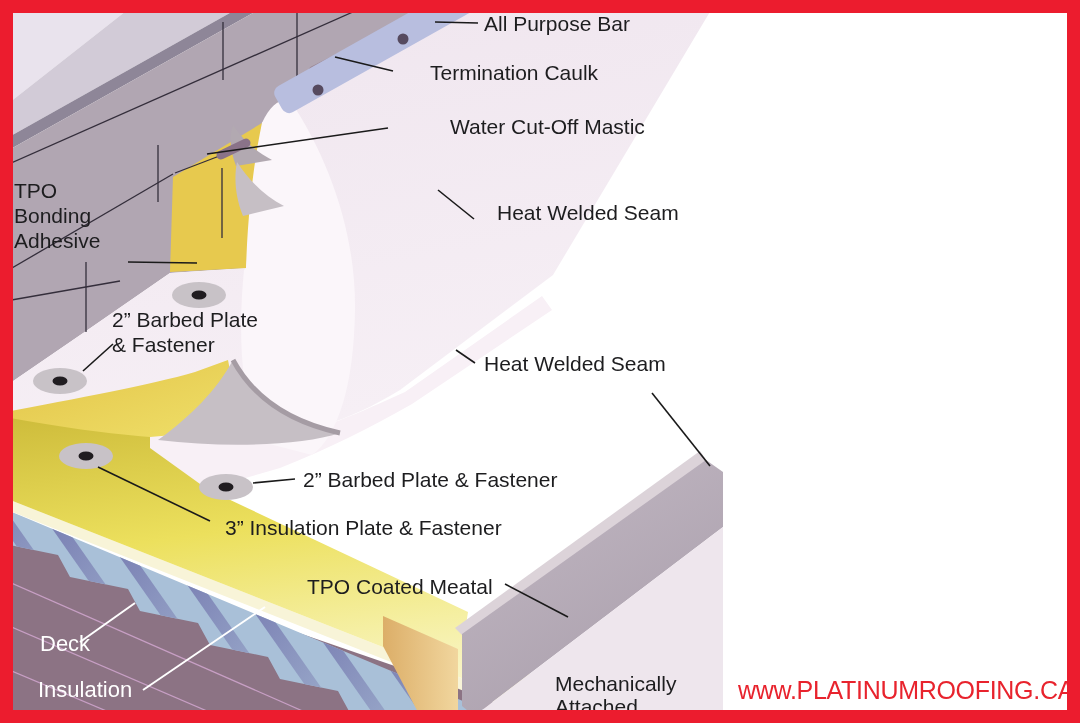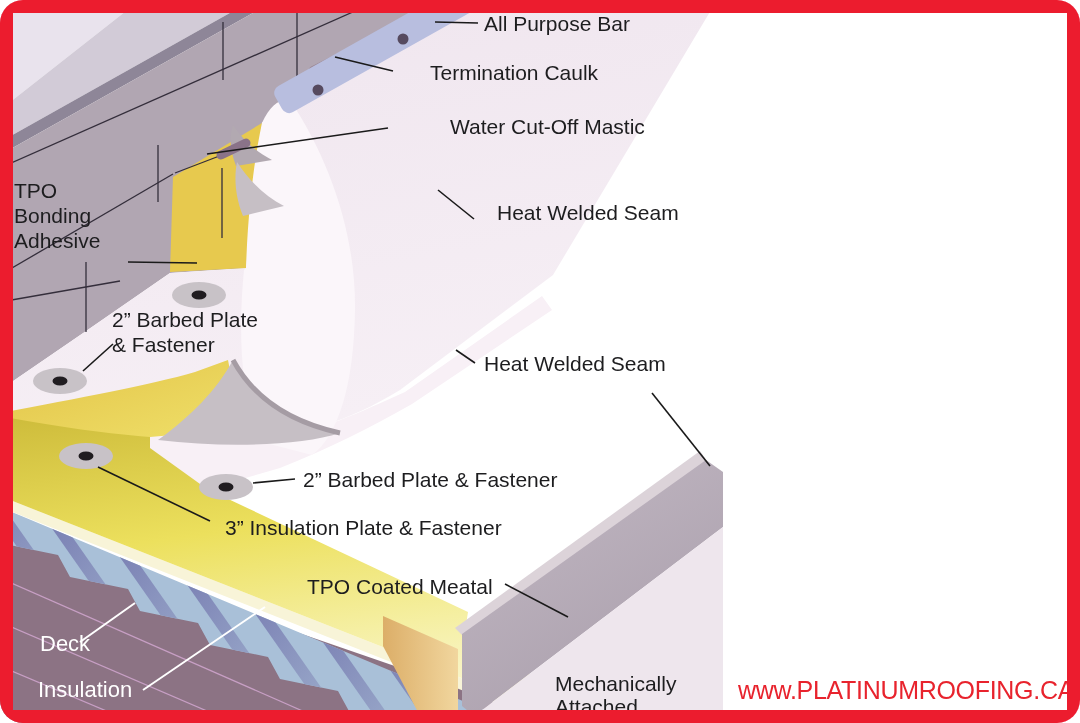--- a/index.html
+++ b/index.html
@@ -1,17 +1,17 @@
 <!DOCTYPE html>
 <html><head>
 <meta charset="utf-8">
 <style>
   html,body{margin:0;padding:0;background:#ffffff;}
   .stage{position:relative;width:1080px;height:723px;overflow:hidden;background:#f9a8d4;
-         font-family:"Liberation Sans", sans-serif;border-radius:23px;}
+         font-family:"Liberation Sans", sans-serif;}
   svg{position:absolute;left:0;top:0;}
   text{font-family:"Liberation Sans", sans-serif;fill:#1d1d1f;font-size:21px;}
   text.white{fill:#ffffff;font-size:22px;}
   text.url{fill:#e8232d;font-size:25px;letter-spacing:-0.3px;}
 </style>
 </head>
 <body>
 
 <div class="stage">
 <svg width="1080" height="723" viewBox="0 0 1080 723">

